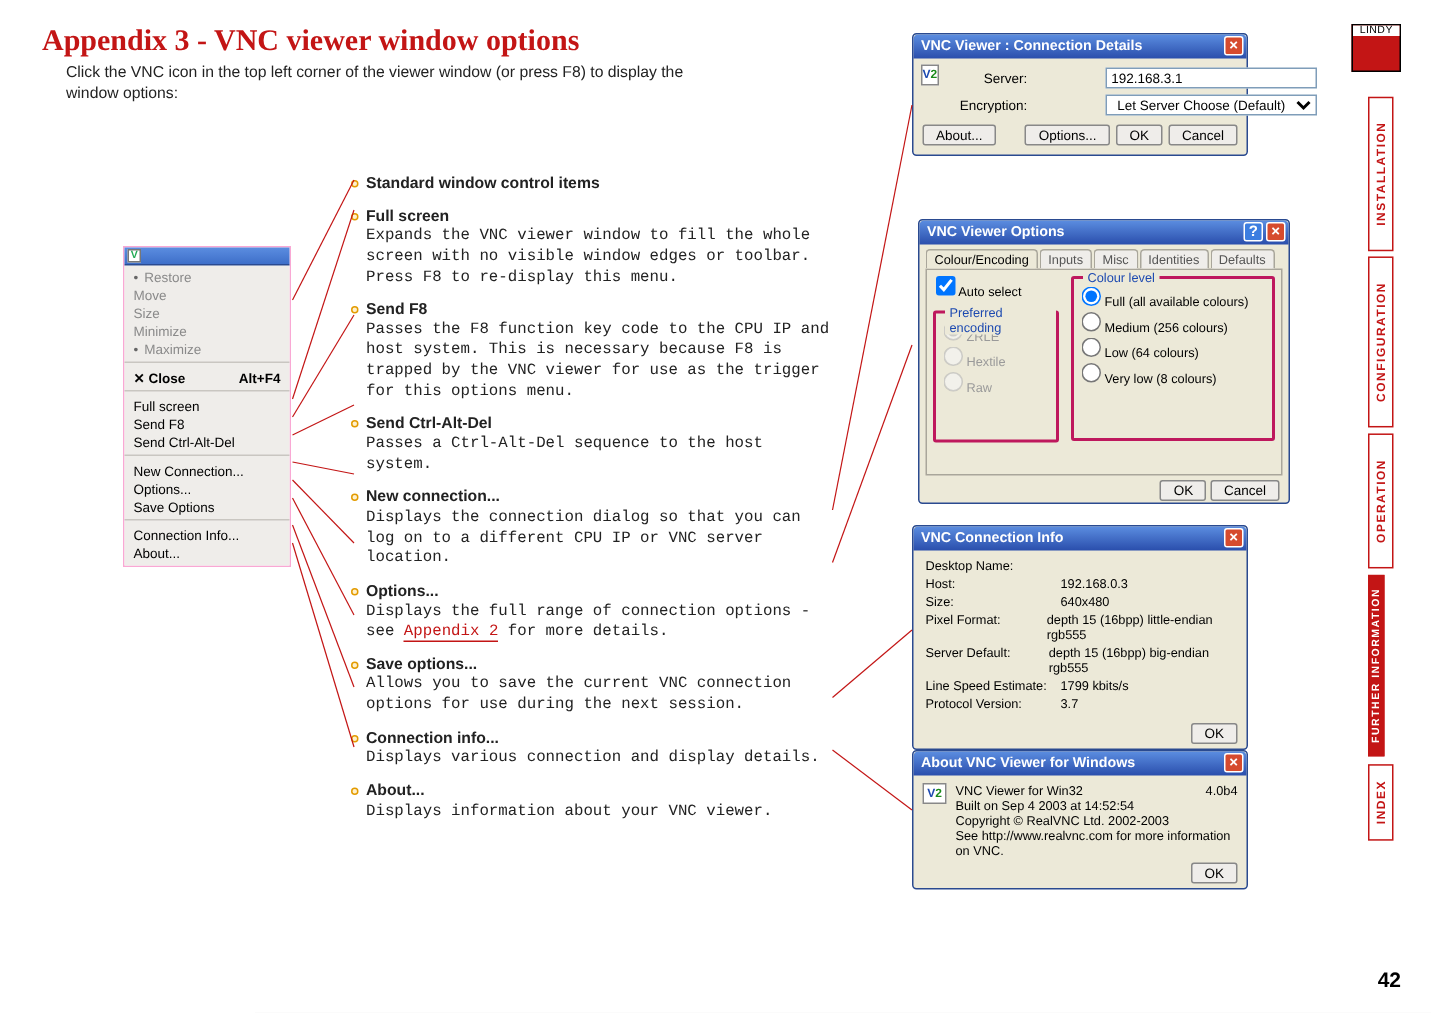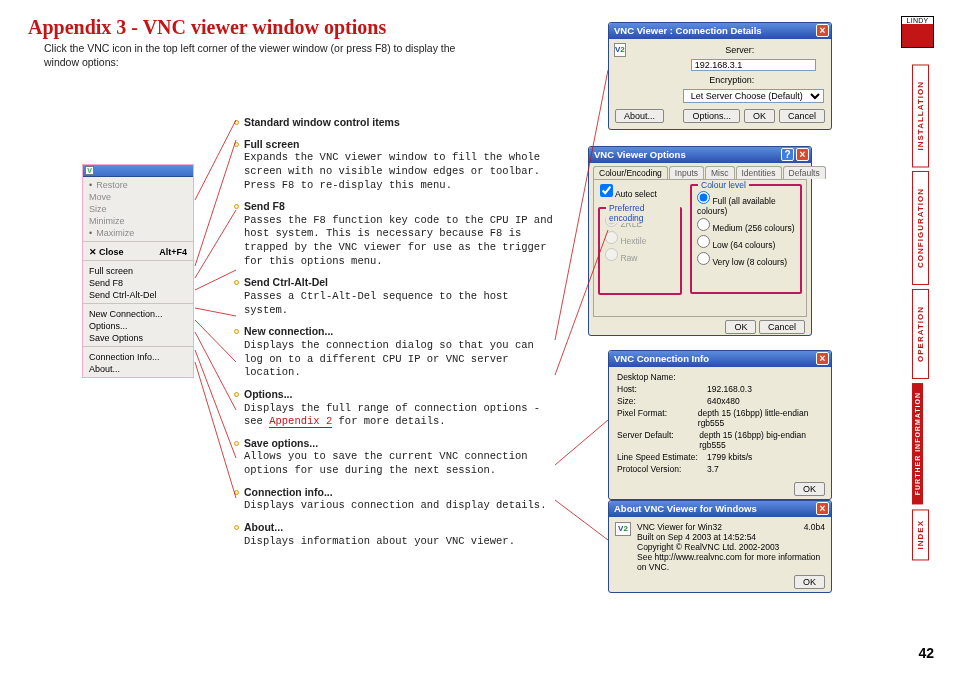--- a/index.html
+++ b/index.html
@@ -37,33 +37,33 @@
   .dlg .tb .qbtn { right: 17px; background: #3d7ee0; }
   .btn { display: inline-block; background: #efedea; border: 1px solid #888; border-radius: 2px; padding: 1px 8px; font-size: 9px; }
   .btn-row { text-align: right; padding: 3px 6px; }
   .group { border: 2px solid #be185d; margin: 4px; padding: 4px 5px 19px 5px; position: relative; border-radius: 2px; }
   .group-title { position: absolute; top: -6px; left: 6px; background: #ece9d8; padding: 0 3px; font-size: 8.5px; color: #1c49b0; }
   label.opt { display: block; font-size: 8.5px; padding: 1px 0; color: #000; }
   label.opt.gray { color: #9a9a9a; }
   .tabs { display: flex; gap: 1px; padding: 3px 4px 0 4px; font-size: 8.5px; }
   .tab { background: #efedea; border: 1px solid #a9a69b; border-bottom: none; padding: 1px 5px; border-radius: 3px 3px 0 0; color: #555; }
   .tab.active { background: #ece9d8; color: #000; }
-  .field-row { display: flex; align-items: center; padding: 2px 5px; gap: 4px; font-size: 9px; flex-direction: column; }
+  .field-row { display: flex; align-items: center; padding: 2px 5px; gap: 4px; font-size: 9px; }
   .field-label { width: 50px; text-align: right; color: #000; }
   .txtbox { flex: 1; background: #fff; border: 1px solid #7f9db9; height: 14px; padding: 0 3px; font-size: 9px; margin-left: 48px; }
   .kv { display: flex; padding: 1px 8px; font-size: 8.5px; }
   .kv .k { width: 90px; color: #000; }
   .kv .v { color: #000; }
   .vnc-logo { display: inline-block; width: 16px; height: 14px; background: #fff; border: 1px solid #888; font-size: 8px; font-weight: bold; text-align: center; line-height: 12px; }
   .vnc-logo .v { color: #1c49b0; }
   .vnc-logo .e { color: #1a8a1a; }
 
   
   #dlg-conn { left: 608px; top: 22px; width: 224px; }
-  #dlg-opts { left: 588px; top: 146px; width: 224px; height: 190px; }
+  #dlg-opts { left: 612px; top: 146px; width: 248px; height: 190px; }
   #dlg-info { left: 608px; top: 350px; width: 224px; }
   #dlg-about{ left: 608px; top: 500px; width: 224px; }
 
   
   .side { position: absolute; right: 20px; top: 64px; width: 22px; }
   .side-tab { writing-mode: vertical-rl; transform: rotate(180deg); text-align: center; font-size: 8px; letter-spacing: 1px; border: 1px solid #c31515; padding: 10px 3px; margin-bottom: 4px; color: #c31515; background: #fff; font-weight: bold; display: flex; align-items: center; justify-content: center; }
   .side-tab.active { background: #c31515; color: #fff; }
   .side-tab.tall { padding: 16px 3px; }
 
   .logo-lindy { position: absolute; right: 20px; top: 16px; width: 33px; height: 32px; background: #c31515; border: 1px solid #000; }

